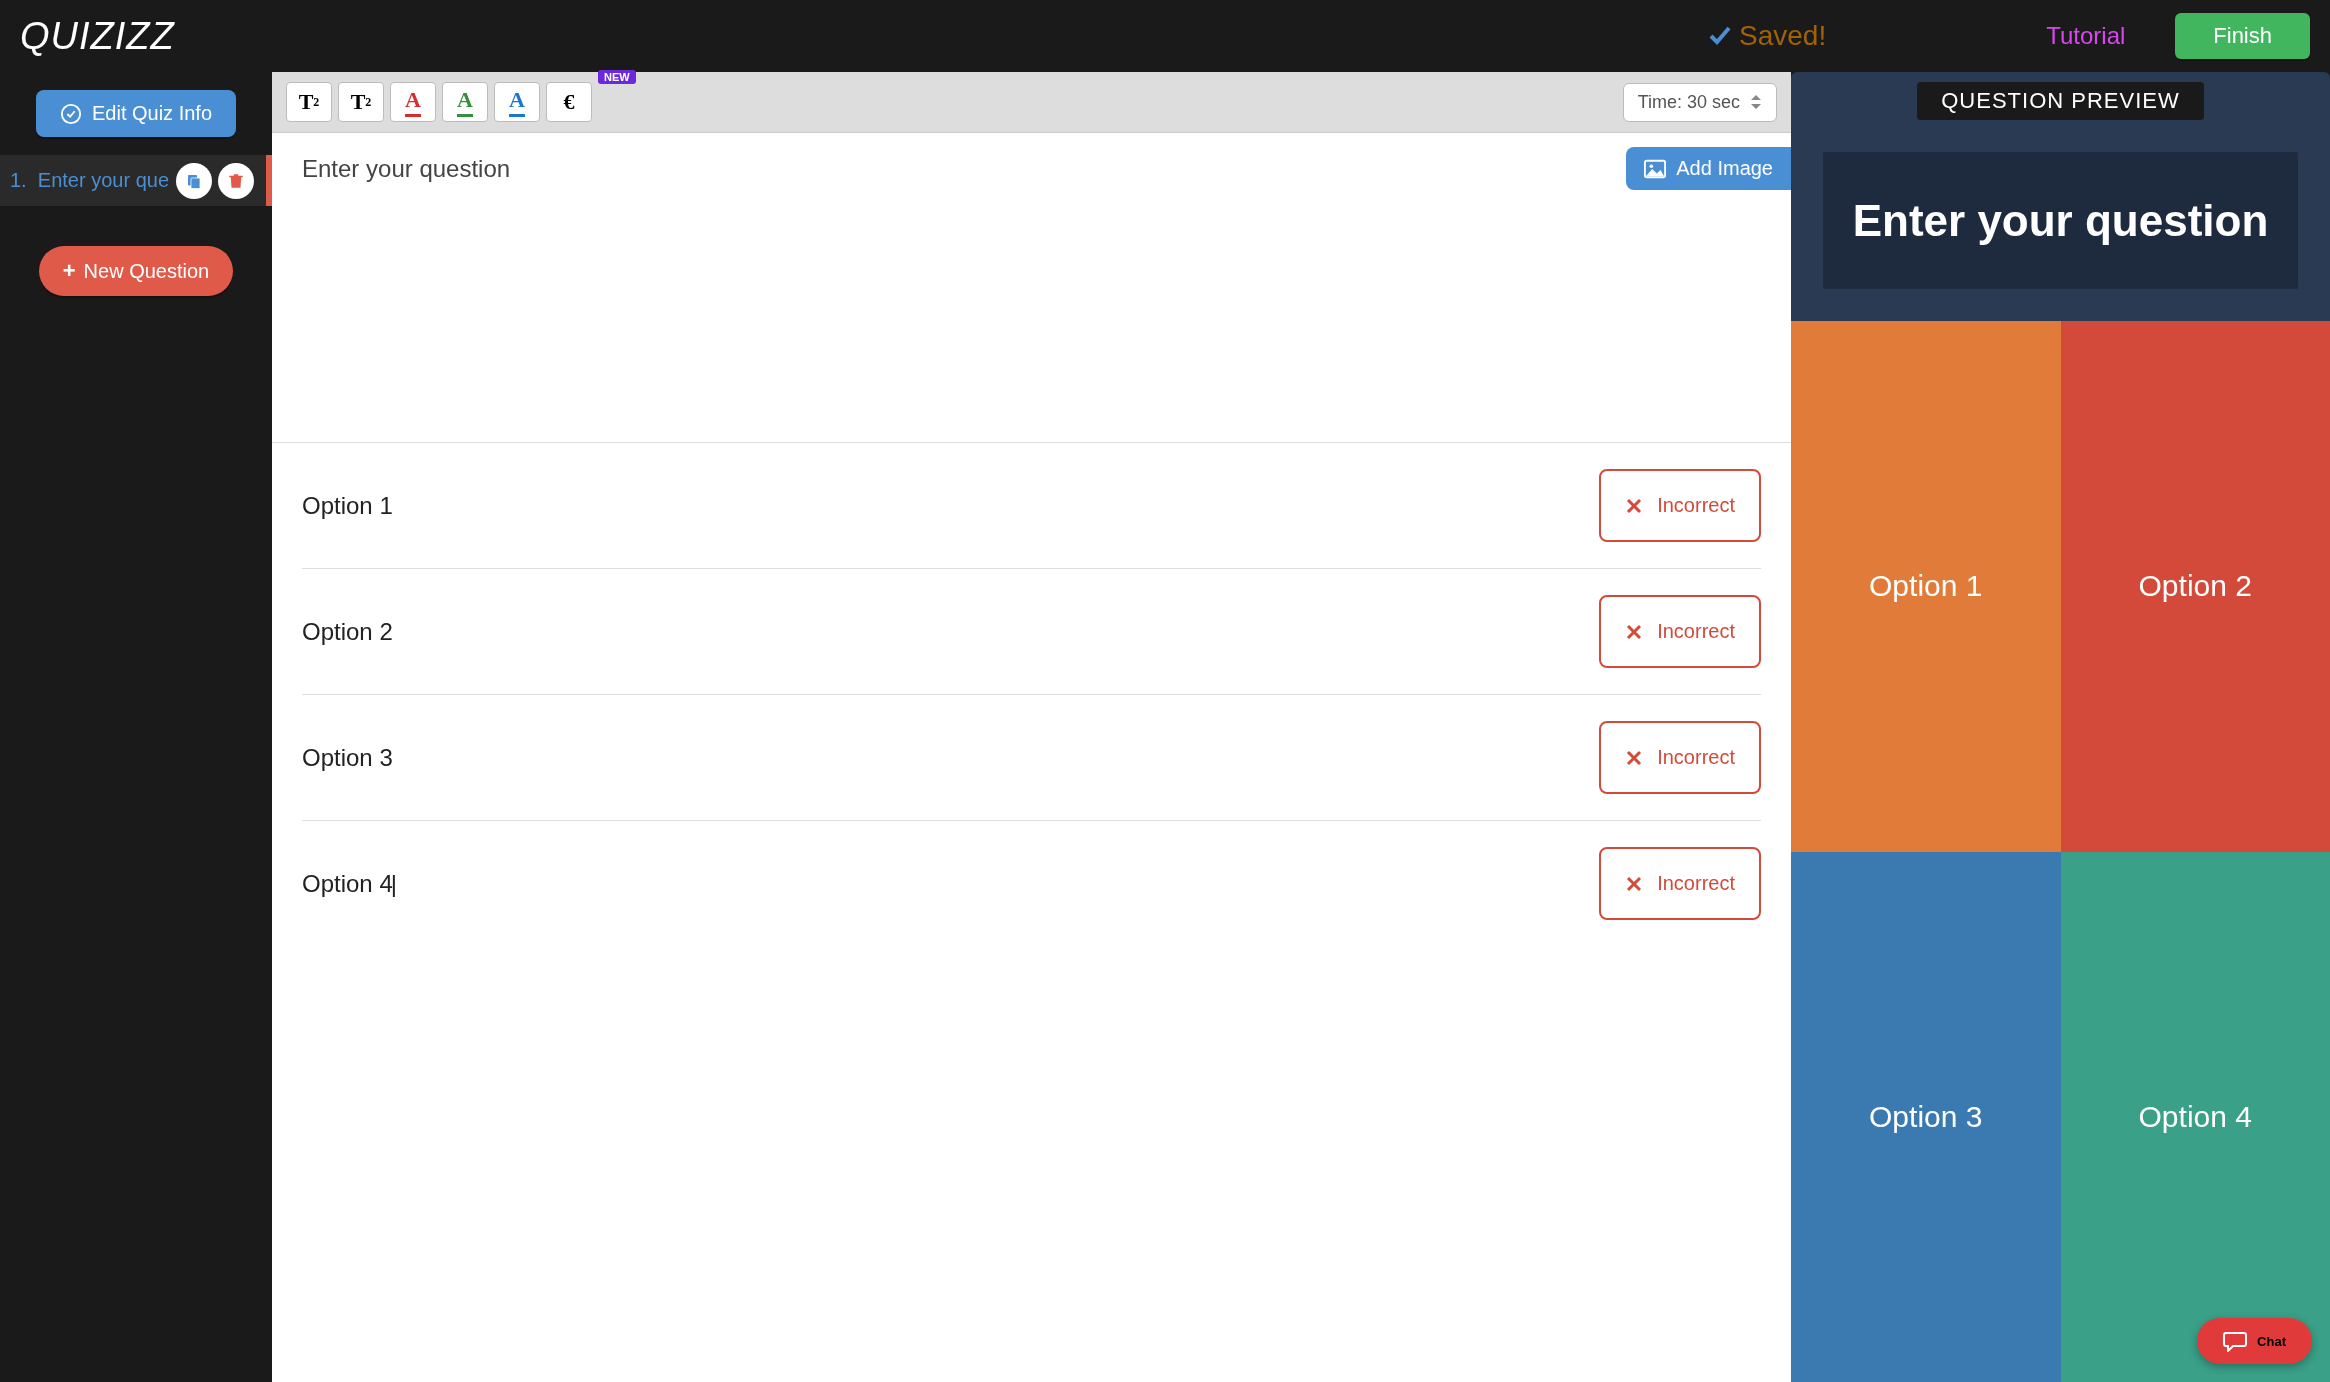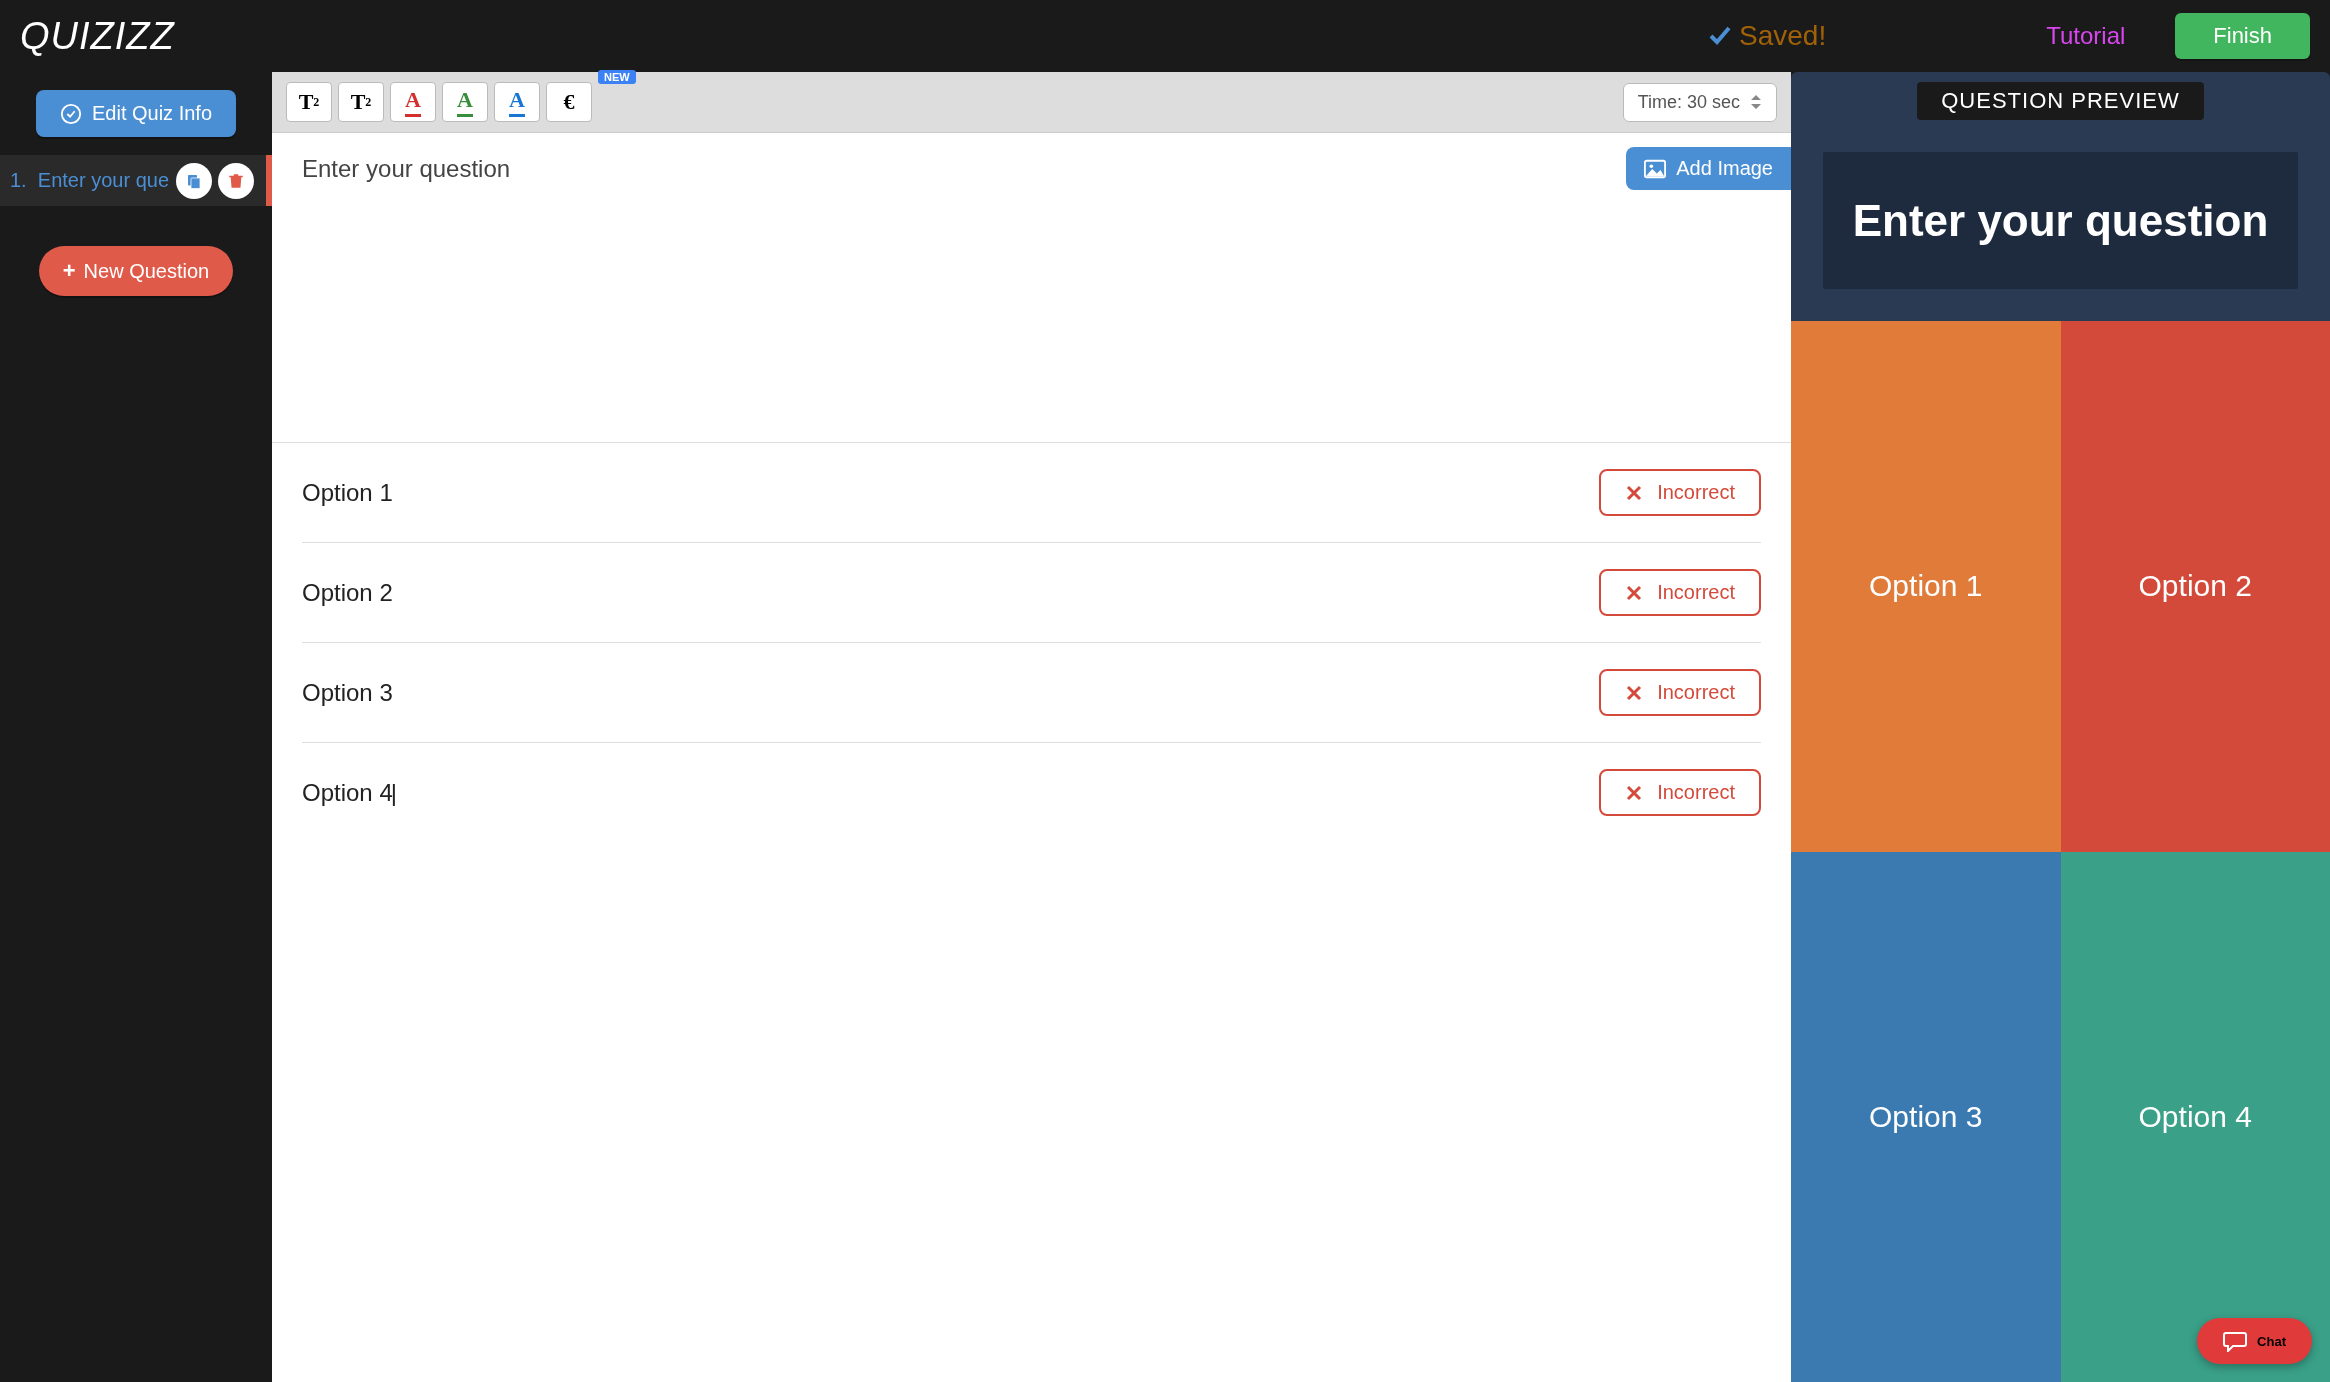--- a/index.html
+++ b/index.html
@@ -164,21 +164,21 @@
   justify-content: center;
   cursor: pointer;
   font-size: 22px;
   font-weight: bold;
   font-family: serif;
 }
 .fmt-btn.red { color: #d32f2f; }
 .fmt-btn.green { color: #388e3c; }
 .fmt-btn.blue { color: #1976d2; }
 .new-badge {
-  background: #3b82f6;
+  background: #6d28d9;
   color: white;
   font-size: 11px;
   padding: 1px 6px;
   border-radius: 3px;
   font-weight: bold;
   align-self: flex-start;
   margin-top: -12px;
   text-align: right;
 }
 .time-select {
@@ -237,21 +237,21 @@
 .option-label.cursor::after {
   content: "|";
   color: #222;
   margin-left: -2px;
 }
 .incorrect-btn {
   border: 2px solid #d44a3a;
   background: white;
   color: #d44a3a;
   border-radius: 8px;
-  padding: 10px 24px;
+  padding: 23px 24px;
   font-size: 20px;
   cursor: pointer;
   display: flex;
   align-items: center;
   gap: 14px;
 }
 
 .preview {
   width: 539px;
   display: flex;

